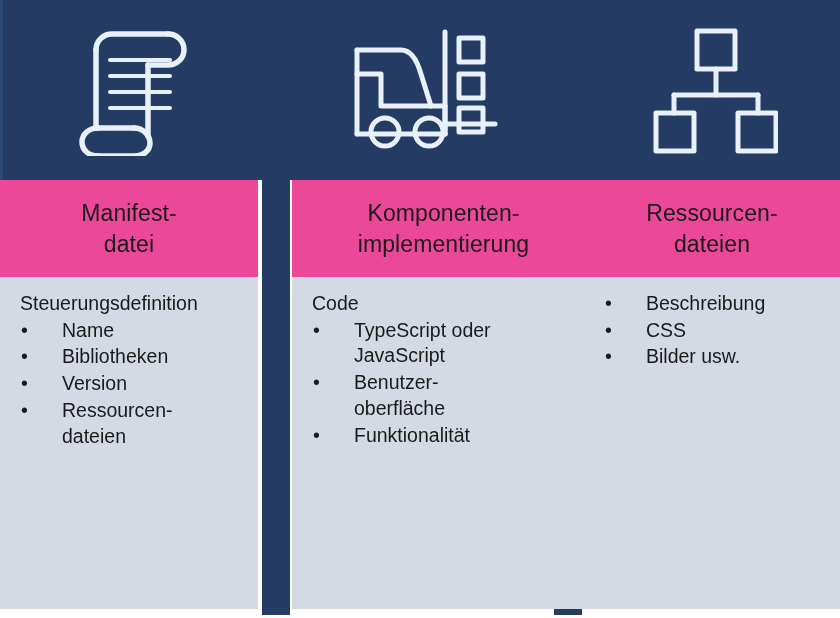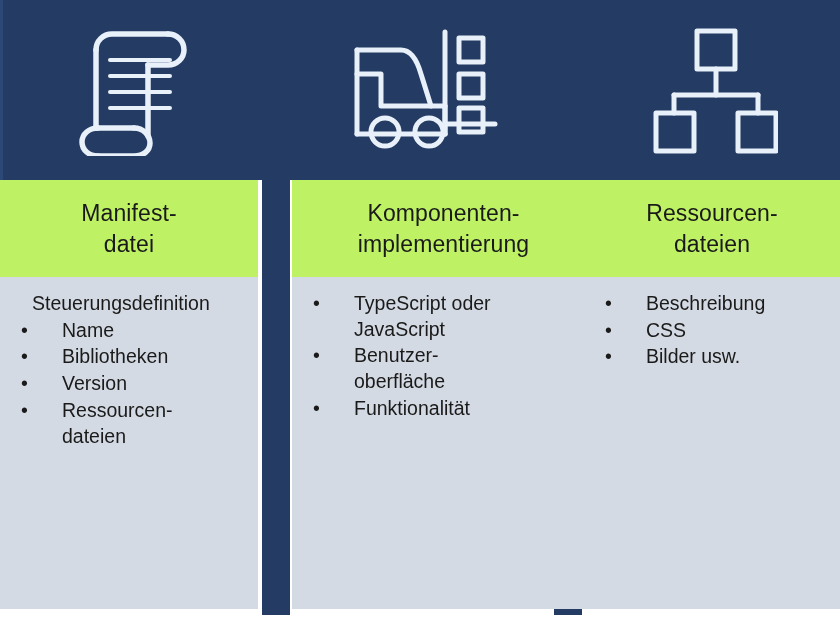--- a/index.html
+++ b/index.html
@@ -42,21 +42,21 @@
   
   .column {
     position: absolute;
     top: 180px;
   }
   #column-1 { left: 0px;   width: 258px; }
   #column-2 { left: 292px; width: 303px; }
   #column-3 { left: 584px; width: 256px; }
 
   .column-title {
-    background: #bef264;
+    background: #ec4899;
     height: 97px;
     box-sizing: border-box;
     display: flex;
     align-items: center;
     justify-content: center;
     text-align: center;
     padding: 8px 8px;
   }
   .column-title .title-text {
     font-size: 23px;
@@ -69,21 +69,21 @@
   .column-body {
     background: #D4DAE3;
     height: 332px;
     box-sizing: border-box;
     padding: 14px 10px 10px 16px;
   }
   .body-heading {
     font-size: 19.5px;
     line-height: 1.32;
     color: #1a1a1a;
-    margin: 0 0 1px 16px;
+    margin: 0 0 1px 4px;
   }
   ul.body-list {
     list-style: none;
     margin: 0;
     padding: 0;
   }
   ul.body-list li {
     font-size: 19.5px;
     line-height: 1.32;
     color: #1a1a1a;
@@ -228,20 +228,21 @@
 </div>
 
 <div class="column" id="column-2">
   <div class="column-title">
     <div class="title-text">
       <div>Komponenten-</div>
       <div>implementierung</div>
     </div>
   </div>
   <div class="column-body">
+    <div class="body-heading">Code</div>
     <ul class="body-list">
       <li>
         <span class="bullet-dot">•</span>
         <span>TypeScript oder<br>JavaScript</span>
       </li>
       <li>
         <span class="bullet-dot">•</span>
         <span>Benutzer-<br>oberfläche</span>
       </li>
       <li>

